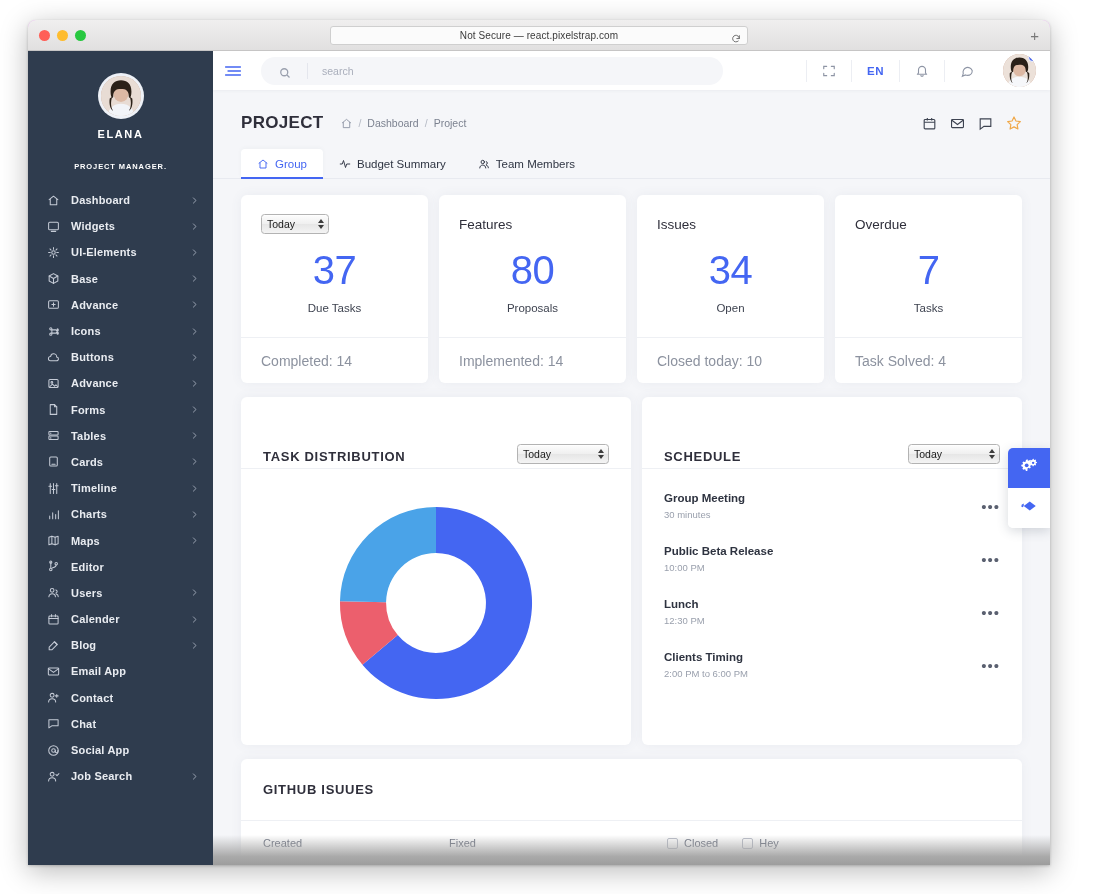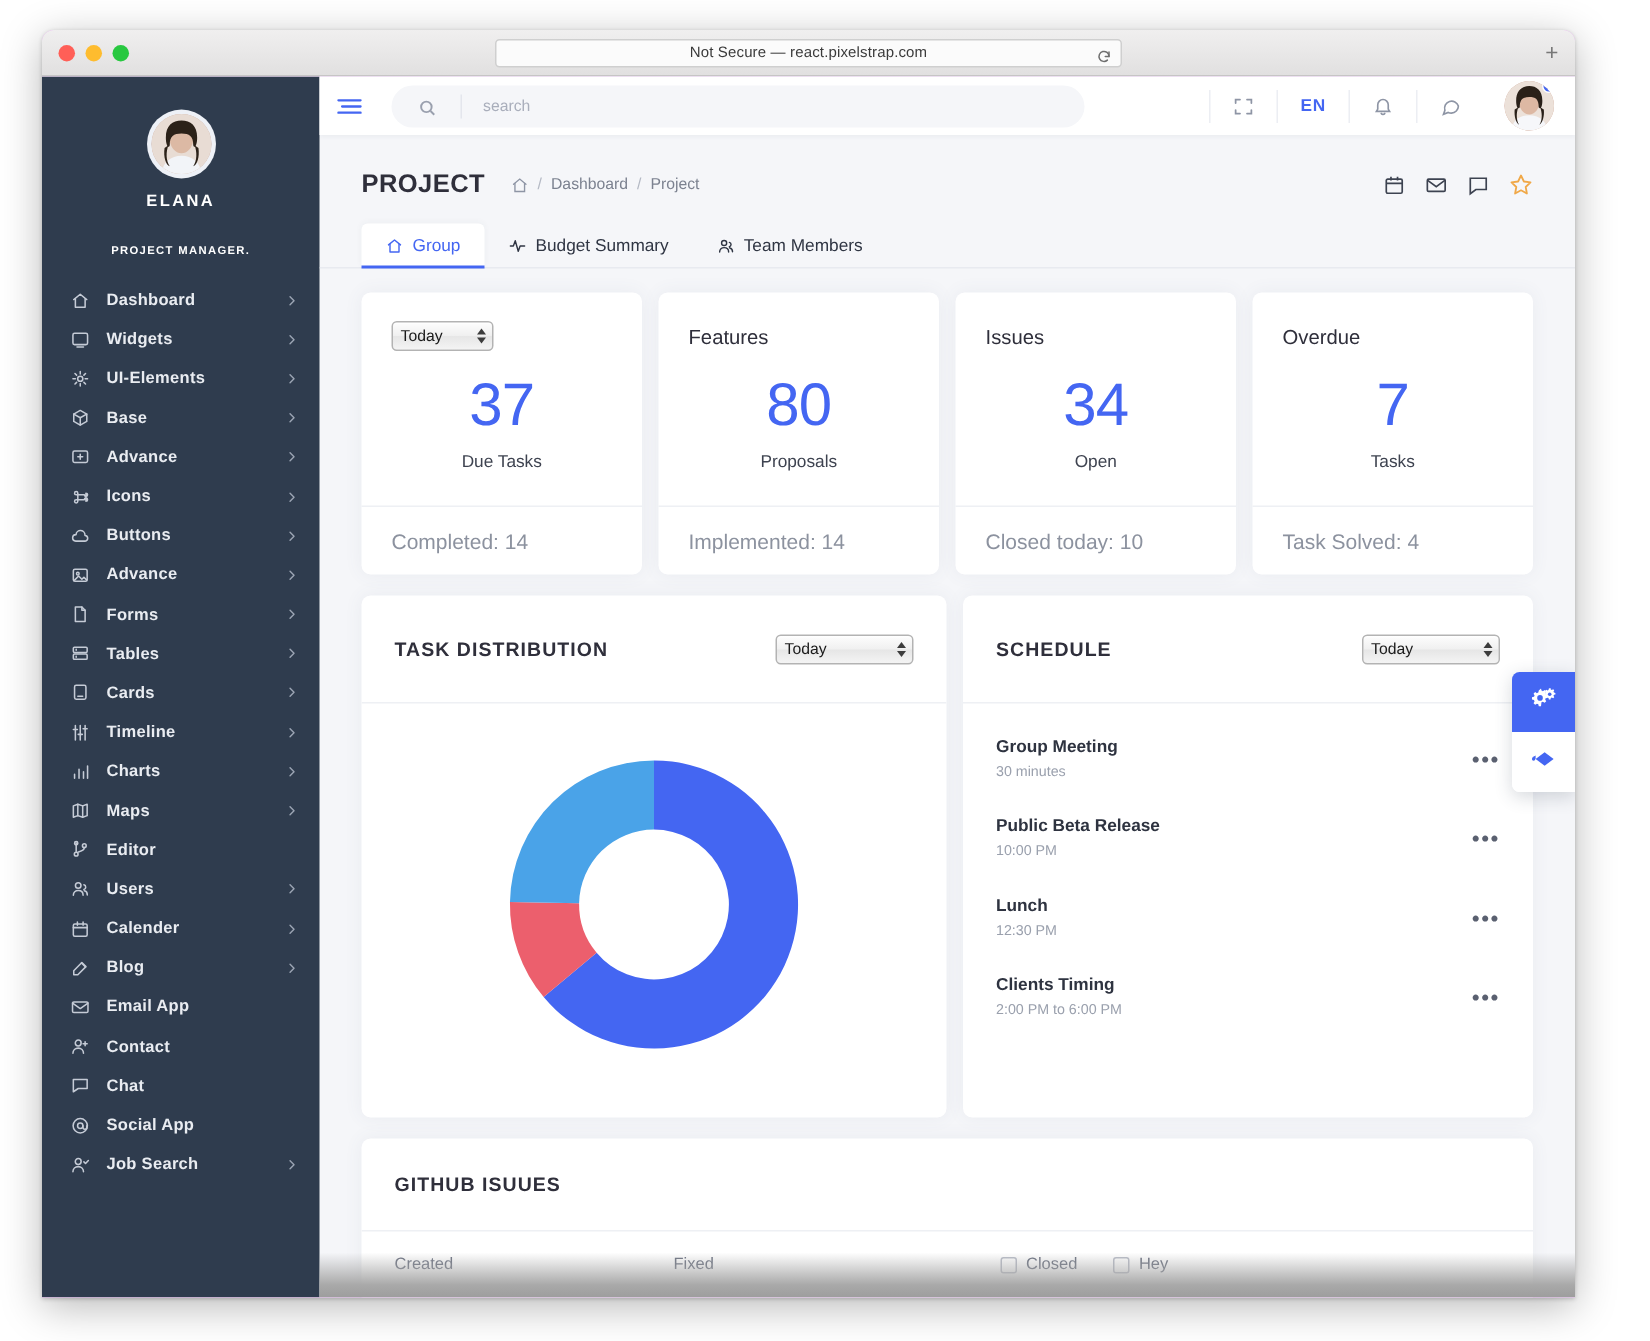--- a/index.html
+++ b/index.html
@@ -370,22 +370,22 @@
   .panel {
     background: #ffffff;
     border-radius: 6px;
     box-shadow: 0 0 12px rgba(89,102,122,.07);
     overflow: hidden;
   }
   .panel.task { flex: 0 0 390px; }
   .panel.sched { flex: 1; }
   .panel-head {
     height: 72px;
-    padding: 17px 22px;
-    display: flex; align-items: center;
+    padding: 4px 22px;
+    display: flex; align-items: flex-end;
     border-bottom: 1px solid #eef0f4;
   }
   .panel-title {
     font-size: 13px; font-weight: 700;
     color: #2f2f3b; letter-spacing: .7px;
   }
   .panel-head .sel-wrap { margin-left: auto; }
   .panel-body { padding: 18px 22px 26px; }
 
   

